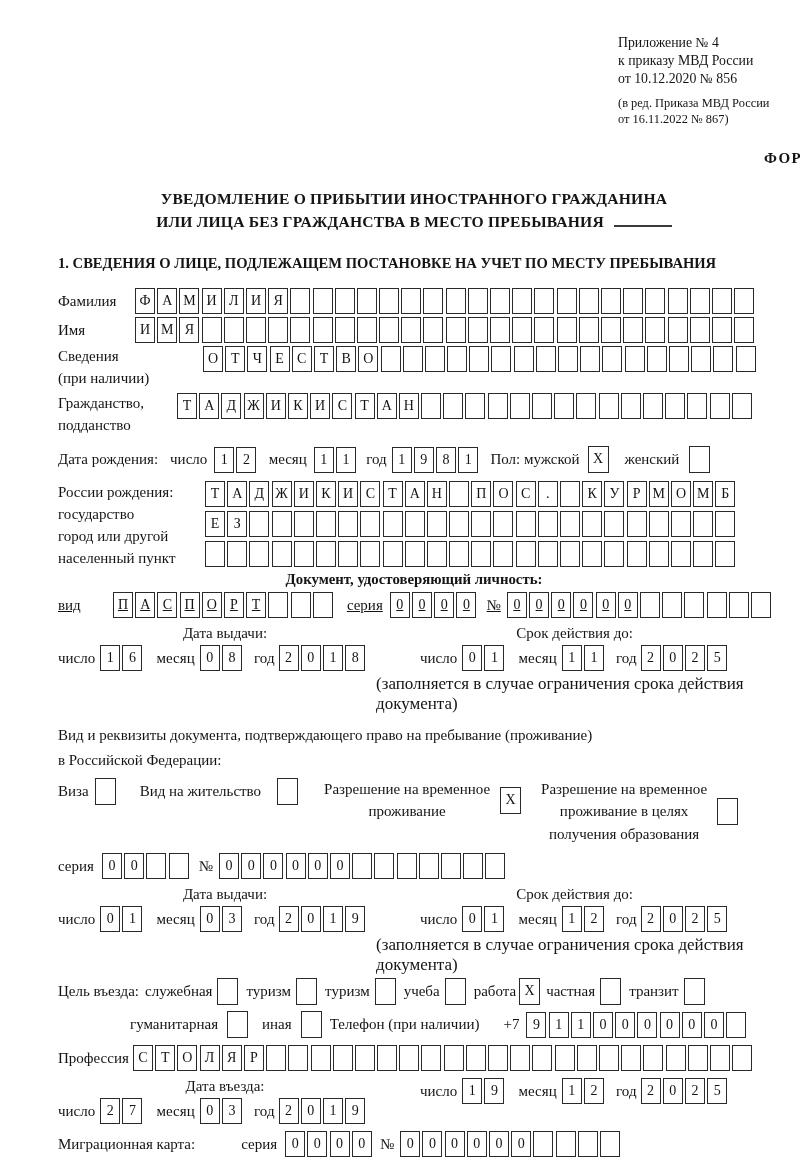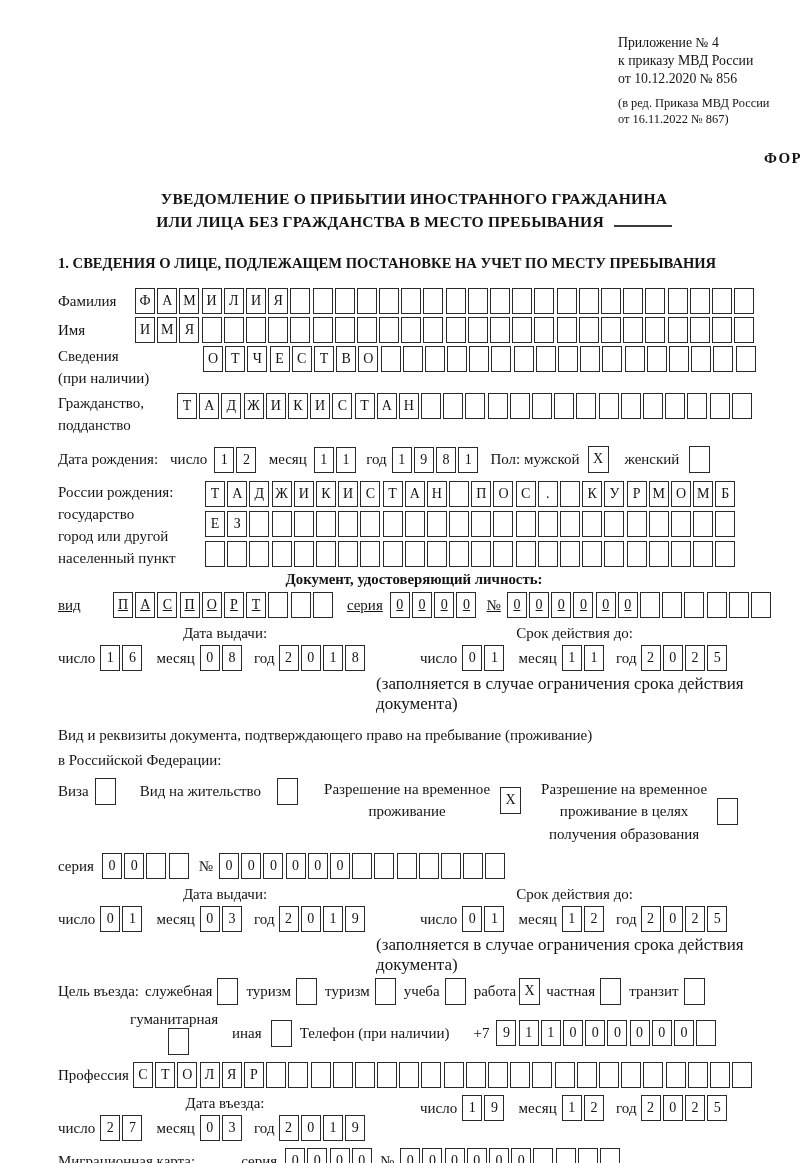--- a/index.html
+++ b/index.html
@@ -542,21 +542,21 @@
       <span>частная</span>
       <span class="cbox cb"></span>
     </span>
     <span class="pair">
       <span>транзит</span>
       <span class="cbox cb"></span>
     </span>
   </div>
 
   <div class="frow" style="margin-top:6px; margin-left:72px;">
-    <span class="pair" style="margin-right:14px;flex-direction:column;">
+    <span class="pair" style="margin-right:14px;">
       <span>гуманитарная</span>
       <span class="cbox cb" style="margin-left:9px;"></span>
     </span>
     <span class="pair">
       <span>иная</span>
       <span class="cbox cb" style="margin-left:9px;"></span>
     </span>
     <span style="">Телефон (при наличии)</span>
     <span style="margin:0 7px 0 24px;">+7</span>
     <span class="boxes">

